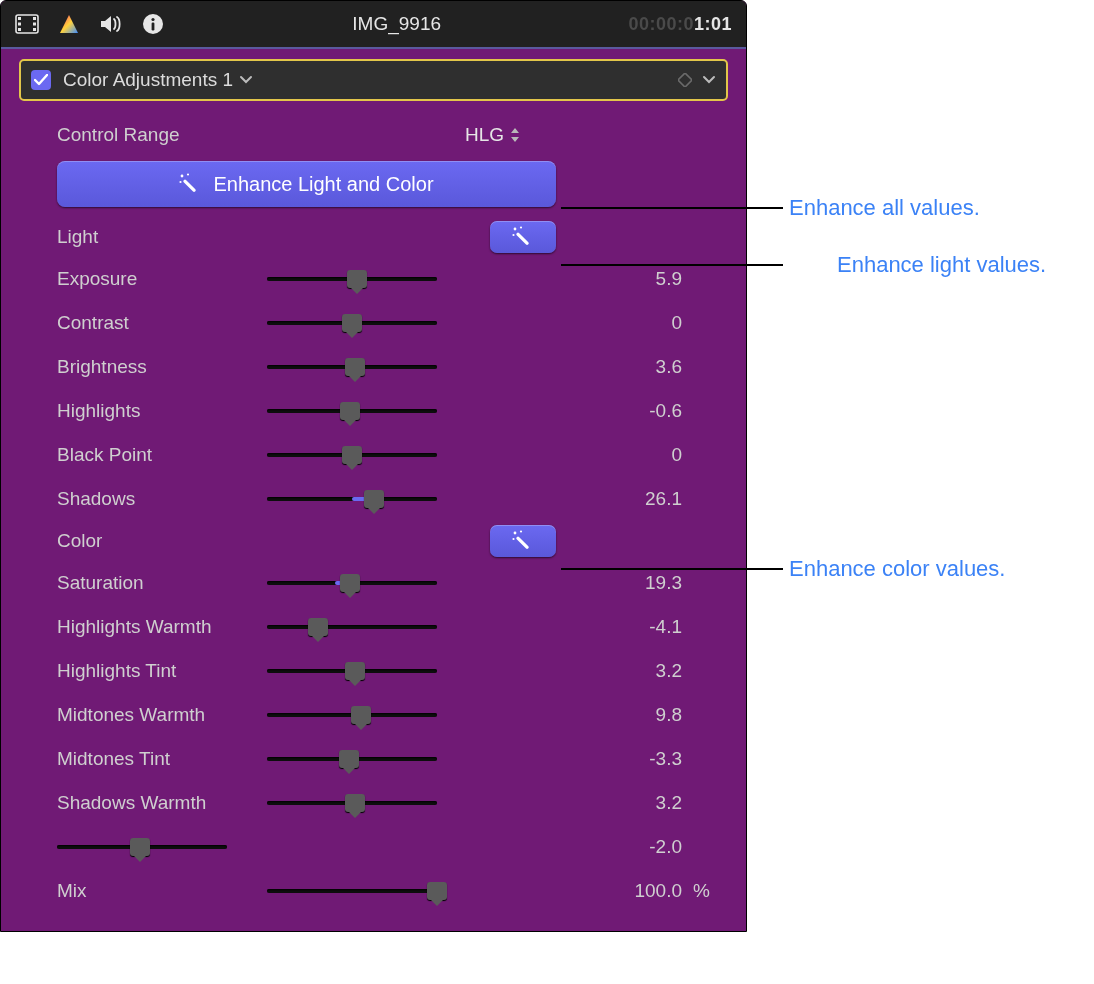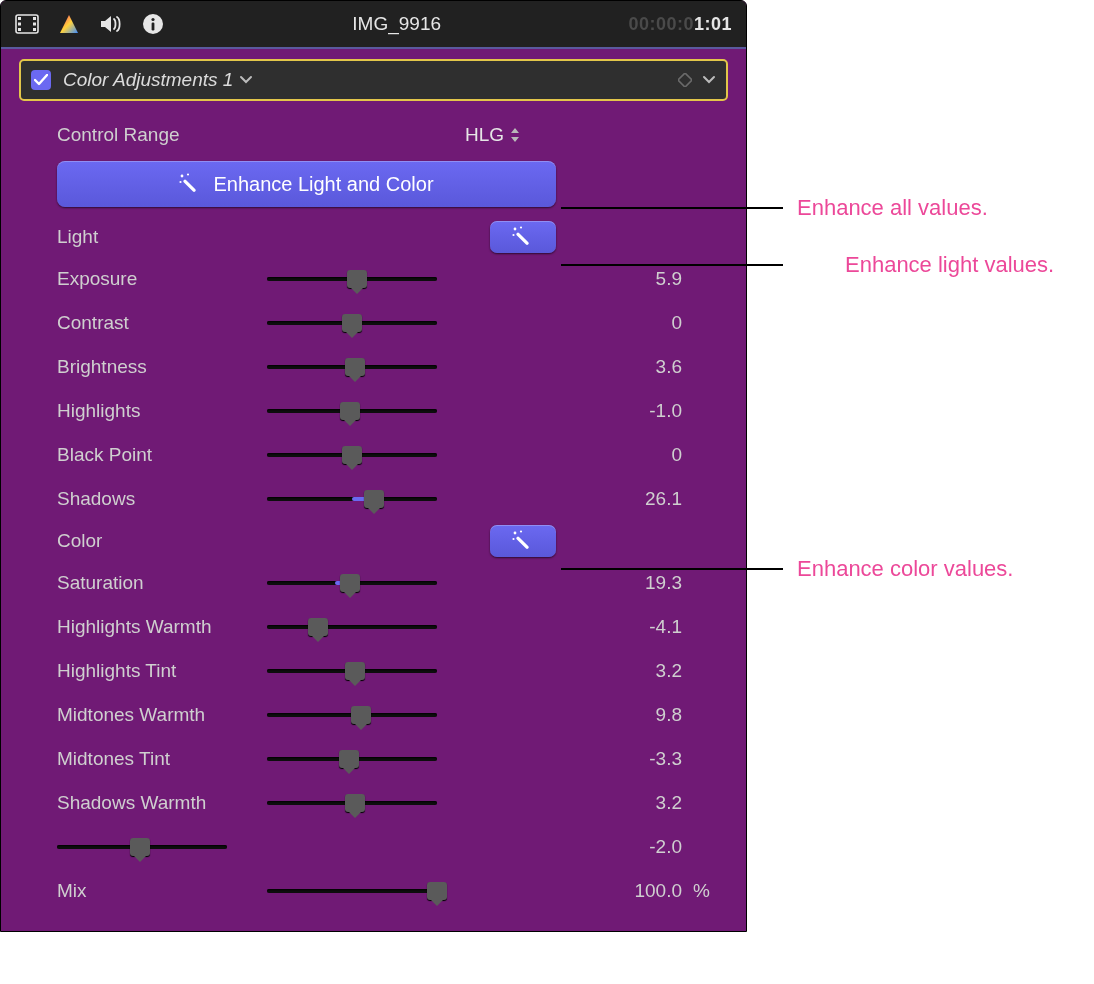--- a/index.html
+++ b/index.html
@@ -8,21 +8,21 @@
   .panel{width:745px;background:#701a75;border:1px solid #000;border-radius:6px 6px 0 0;overflow:hidden;}
   
   .toolbar{display:flex;align-items:center;height:46px;padding:0 14px;background:#212121;border-bottom:2px solid #5a5a9e;}
   .tb-icons{display:flex;align-items:center;gap:18px;}
   .tb-icon{color:#e6e6e6;display:flex;align-items:center;justify-content:center;width:24px;height:24px;}
   .title{flex:1;text-align:center;color:#e6e6e6;font-size:19px;}
   .timecode{color:#4a4a4a;font-size:18px;letter-spacing:.5px;font-weight:bold;}
   .timecode .tc-end{color:#e6e6e6;}
   
   .effect-hdr-wrap{padding:10px 18px 6px;}
-  .effect-hdr{display:flex;align-items:center;height:38px;border:2px solid #e2c64a;border-radius:5px;background:#2f2f2f;padding:0 10px;font-style:italic;}
+  .effect-hdr{display:flex;align-items:center;height:38px;border:2px solid #e2c64a;border-radius:5px;background:#2f2f2f;padding:0 10px;}
   .chk{width:20px;height:20px;border-radius:4px;background:#6b69f1;display:flex;align-items:center;justify-content:center;margin-right:12px;}
   .effect-name{color:#dcdcdc;font-size:19px;}
   .hdr-chev{margin-left:6px;color:#bcbcbc;}
   .hdr-spacer{flex:1;}
   .kf{color:#6a6a6a;margin-right:10px;}
   .hdr-dd{color:#bcbcbc;}
   
   .body{padding:6px 0 18px;}
   .row{display:flex;align-items:center;height:44px;padding:0 36px 0 56px;color:#cfcfcf;font-size:19px;}
   .row .label{width:210px;flex:none;}
@@ -44,21 +44,21 @@
   .enhance-btn{margin:4px 190px 10px 56px;height:46px;border-radius:8px;background:linear-gradient(#6b69f1,#5a58da);display:flex;align-items:center;justify-content:center;color:#fff;font-size:20px;box-shadow:inset 0 1px 0 rgba(255,255,255,.25),0 1px 2px rgba(0,0,0,.6);}
   .enhance-btn .wand{margin-right:12px;}
   
   .sec-row{display:flex;align-items:center;height:40px;padding:0 0 0 56px;color:#cfcfcf;font-size:19px;}
   .sec-row .label{flex:1;}
   .wand-btn{width:66px;height:32px;margin-right:190px;border-radius:7px;background:linear-gradient(#6b69f1,#5a58da);display:flex;align-items:center;justify-content:center;box-shadow:inset 0 1px 0 rgba(255,255,255,.25),0 1px 2px rgba(0,0,0,.6);}
   
   .callouts{position:relative;flex:1;}
   .callout{position:absolute;display:flex;align-items:center;}
   .lead{height:2px;background:#000;flex:none;}
-  .ct-text{font-size:22px;color:#ec4899;white-space:nowrap;margin-left:14px;}
+  .ct-text{font-size:22px;color:#3b82f6;white-space:nowrap;margin-left:6px;}
   svg{display:block;}
 </style>
 </head>
 <body>
 
 <svg width="0" height="0" style="position:absolute">
   <defs>
     <g id="wand">
       <circle cx="3" cy="3" r="1.4" fill="#fff"></circle>
       <circle cx="9" cy="1.5" r="1.1" fill="#fff"></circle>
@@ -209,21 +209,21 @@
             <span class="val">3.6</span>
             <span class="unit"></span>
           </div>
           <div class="row">
             <span class="label">Highlights</span>
             <div class="track">
               <div class="rail"></div>
               <div class="thumb" style="left: 49%;"></div>
             </div>
             <span class="spacer"></span>
-            <span class="val">-1.0</span>
+            <span class="val">-0.6</span>
             <span class="unit"></span>
           </div>
           <div class="row">
             <span class="label">Black Point</span>
             <div class="track">
               <div class="rail"></div>
               <div class="thumb" style="left: 50%;"></div>
             </div>
             <span class="spacer"></span>
             <span class="val">0</span>

